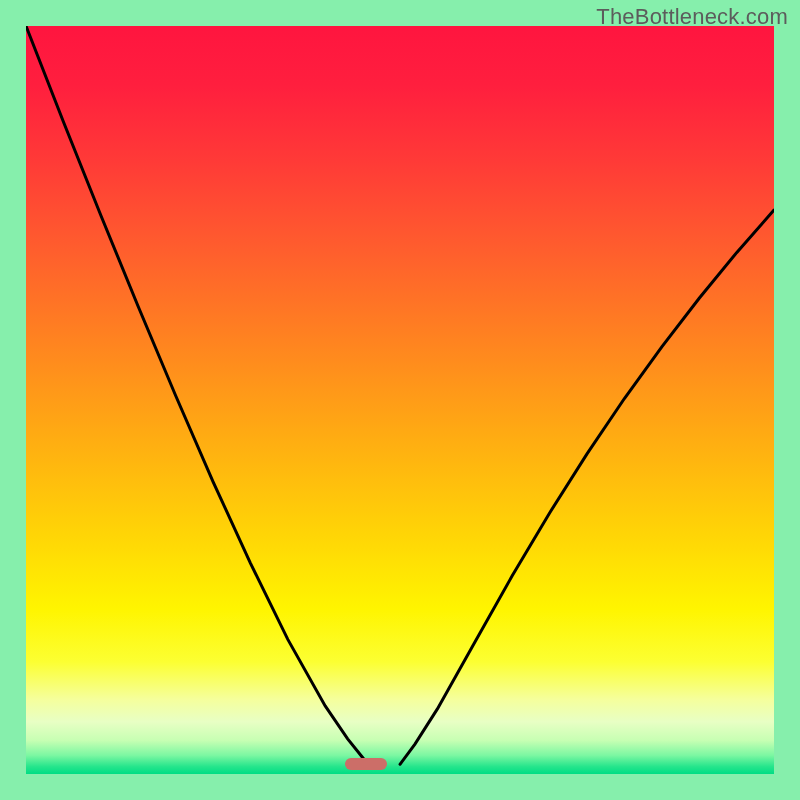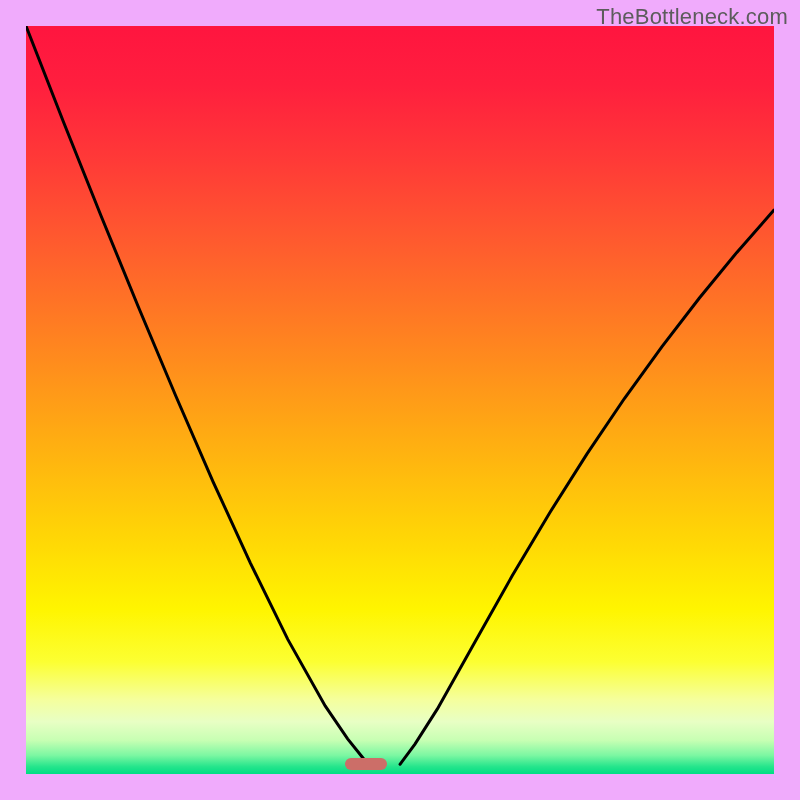--- a/index.html
+++ b/index.html
@@ -10,21 +10,21 @@
     background: #000;
     overflow: hidden;
     font-family: Arial, Helvetica, sans-serif;
   }
   .frame {
     position: absolute;
     left: 0;
     top: 0;
     width: 800px;
     height: 800px;
-    background: #f0abfc;
+    background: #86efac;
   }
   .plot-area {
     position: absolute;
     left: 26px;
     top: 26px;
     width: 748px;
     height: 748px;
     overflow: hidden;
   }
   .gradient {

